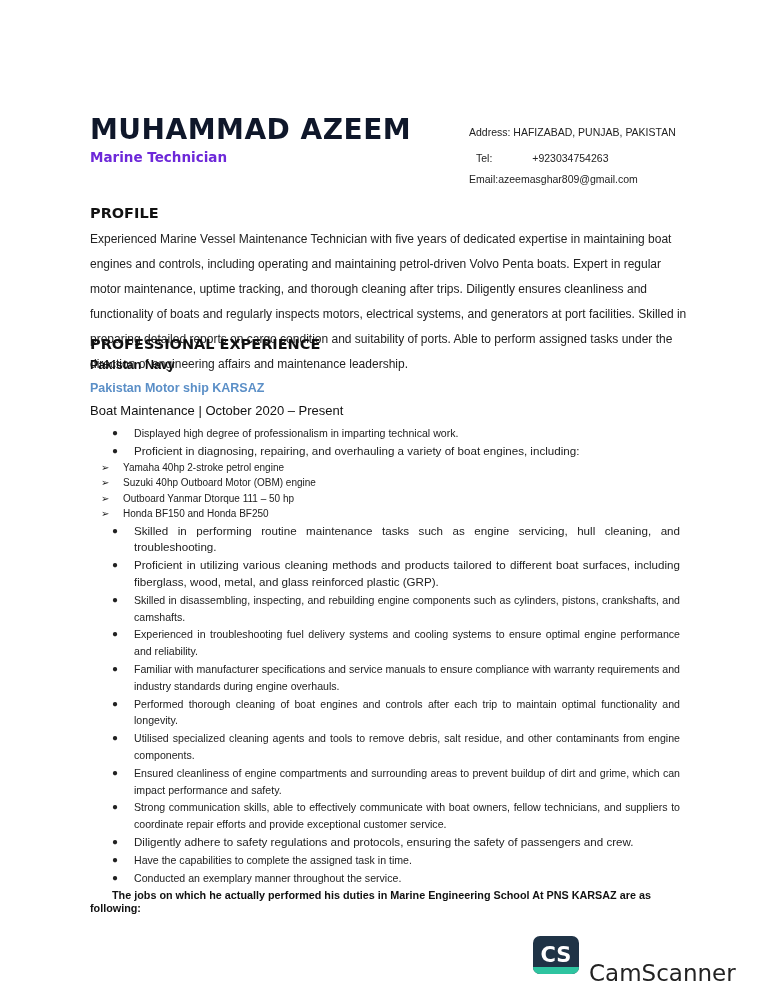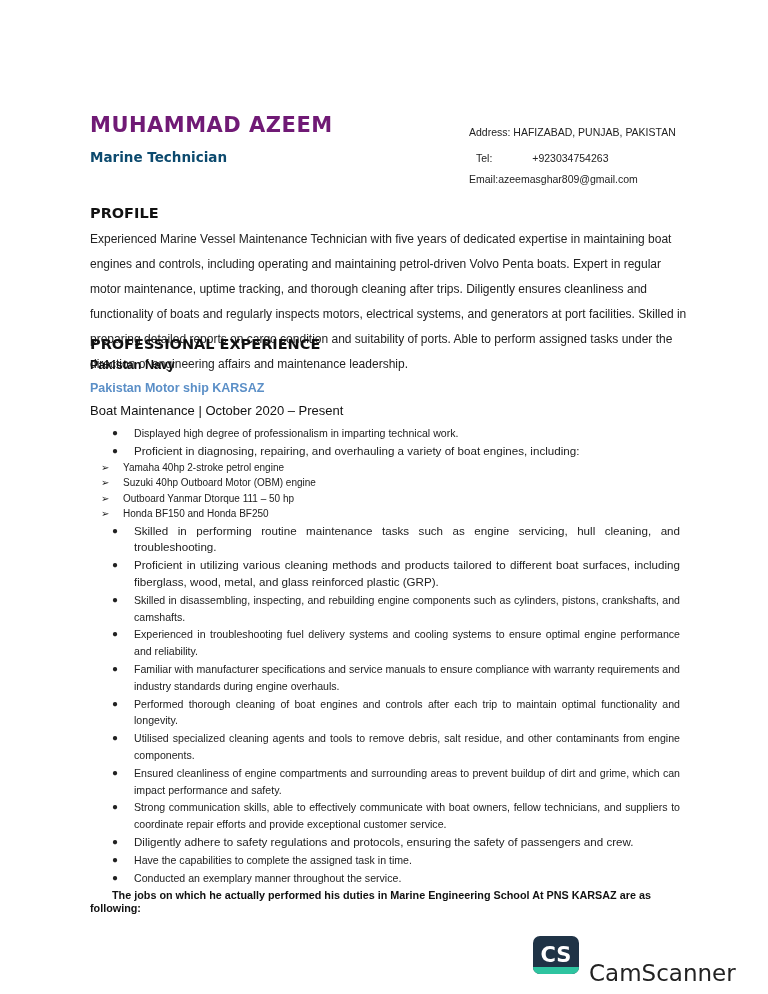--- a/index.html
+++ b/index.html
@@ -1,21 +1,21 @@
 <!DOCTYPE html>
 <html><head>
 <meta charset="utf-8">
 <style>
   html, body { margin: 0; padding: 0; background: #ffffff; }
   body { width: 768px; height: 994px; position: relative; overflow: hidden;
          font-family: "Liberation Sans", sans-serif; color: #1a1a1a; }
   .name { position: absolute; left: 90px; top: 113px; font-family: "DejaVu Sans", sans-serif;
-          font-weight: bold; font-size: 21px; letter-spacing: 0.5px; color: #701a75; }
+          font-weight: bold; font-size: 28px; letter-spacing: 0.5px; color: #0f172a; }
   .title { position: absolute; left: 90px; top: 149px; font-family: "DejaVu Sans", sans-serif;
-           font-weight: bold; font-size: 13.5px; color: #0c4a6e; }
+           font-weight: bold; font-size: 13.5px; color: #6d28d9; }
   .contact { position: absolute; left: 469px; font-size: 10.5px; color: #222; }
   .c-addr { top: 126px; }
   .c-tel { top: 152px; left: 476px; }
   .c-tel .val { margin-left: 37px; }
   .c-mail { top: 173px; }
   .h2 { position: absolute; left: 90px; font-family: "DejaVu Sans", sans-serif; font-weight: bold;
         font-size: 14.5px; color: #111; }
   .h-profile { top: 205px; }
   .h-exp { top: 336px; }
   .profile { position: absolute; left: 90px; top: 227px; width: 600px; font-size: 12px;

